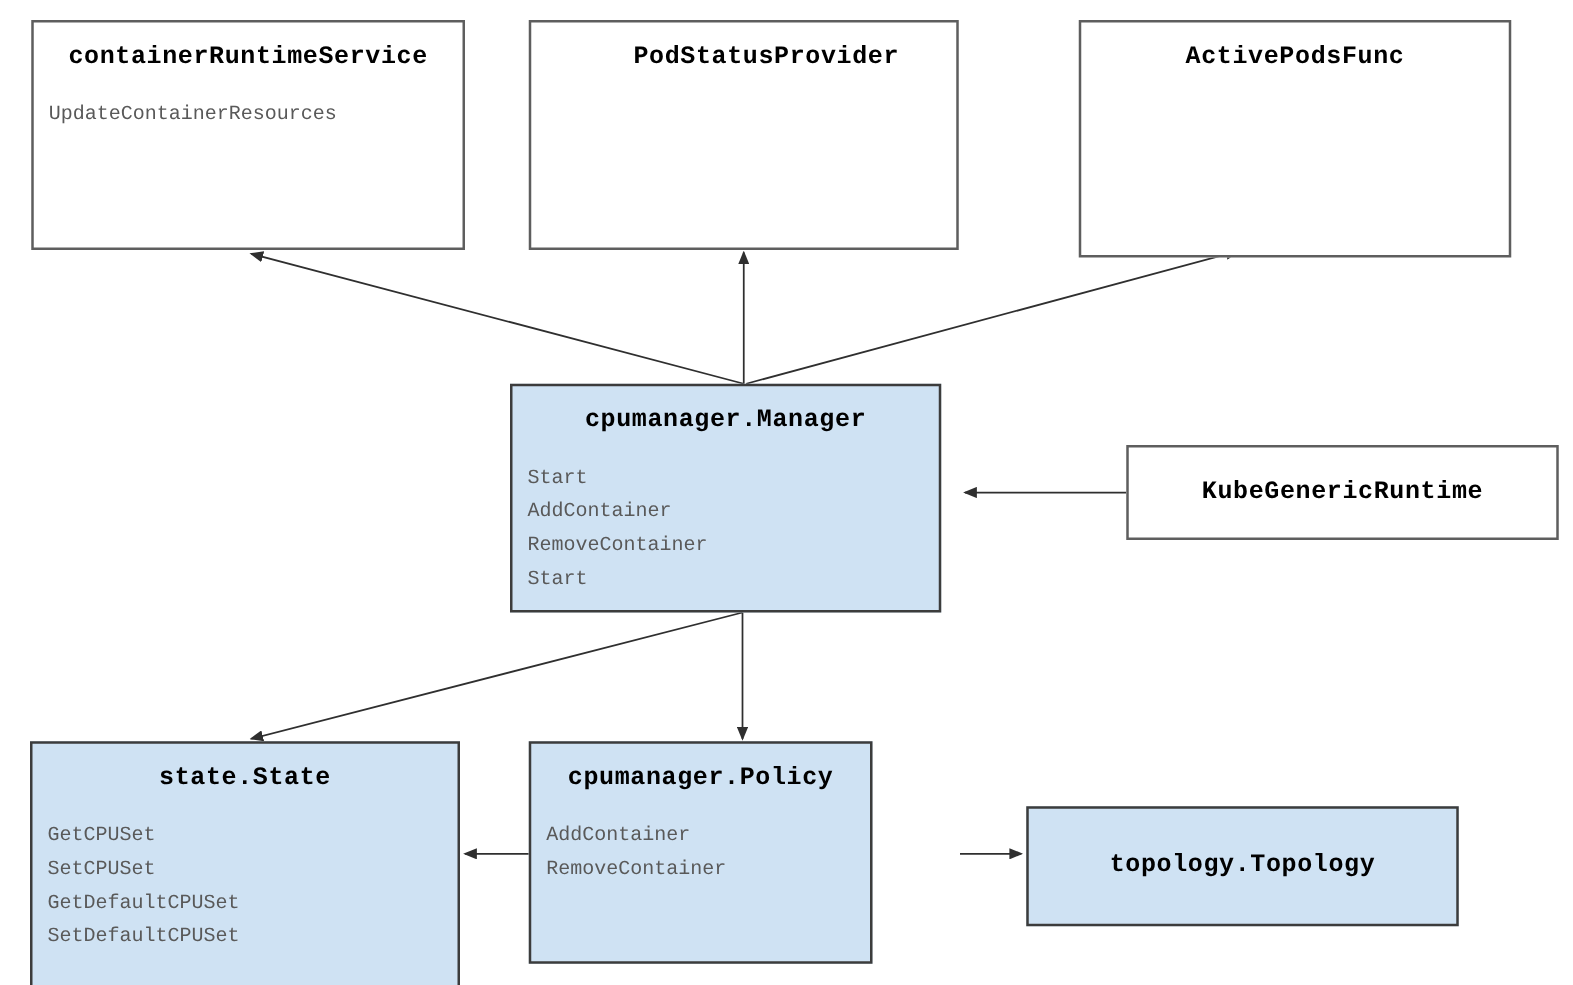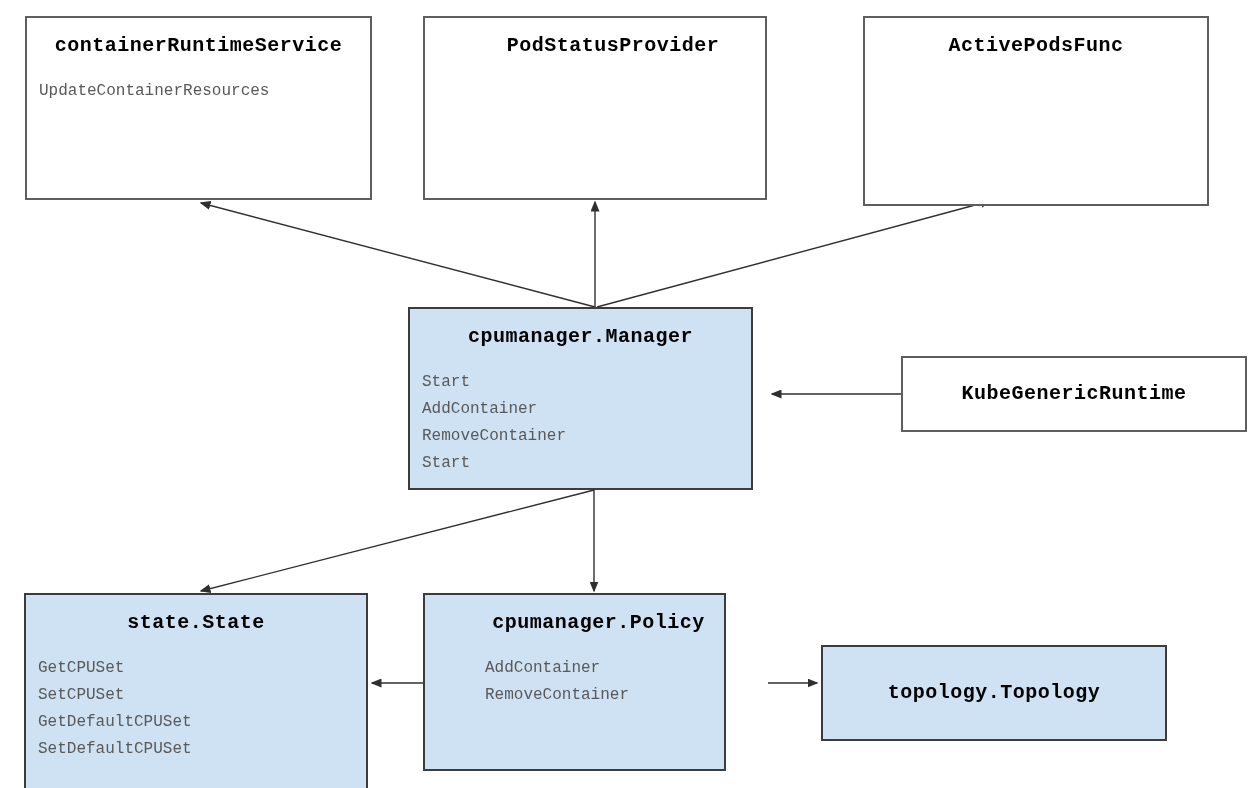--- a/index.html
+++ b/index.html
@@ -54,21 +54,21 @@
     color: #595959;
     white-space: nowrap;
   }
   
   #b-crs  { left: 25px;  top: 16px;  width: 347px; height: 184px; }
   #b-psp  { left: 423px; top: 16px;  width: 344px; height: 184px; padding-left: 36px; }
   #b-apf  { left: 863px; top: 16px;  width: 346px; height: 190px; }
   #b-mgr  { left: 408px; top: 307px; width: 345px; height: 183px; }
   #b-kgr  { left: 901px; top: 356px; width: 346px; height: 76px;  }
   #b-st   { left: 24px;  top: 593px; width: 344px; height: 215px; }
-  #b-pol  { left: 423px; top: 593px; width: 303px; height: 178px; padding-left: 48px; }
+  #b-pol  { left: 423px; top: 593px; width: 275px; height: 178px; }
   #b-top  { left: 821px; top: 645px; width: 346px; height: 96px;  }
 </style>
 </head>
 <body>
 
 <div class="canvas">
 
   <svg id="edge-layer" width="1258" height="788" viewBox="0 0 1258 788" xmlns="http://www.w3.org/2000/svg">
     <defs>
       <marker id="arrowhead" markerWidth="11" markerHeight="9" refX="9.5" refY="4.5" orient="auto" markerUnits="userSpaceOnUse">

